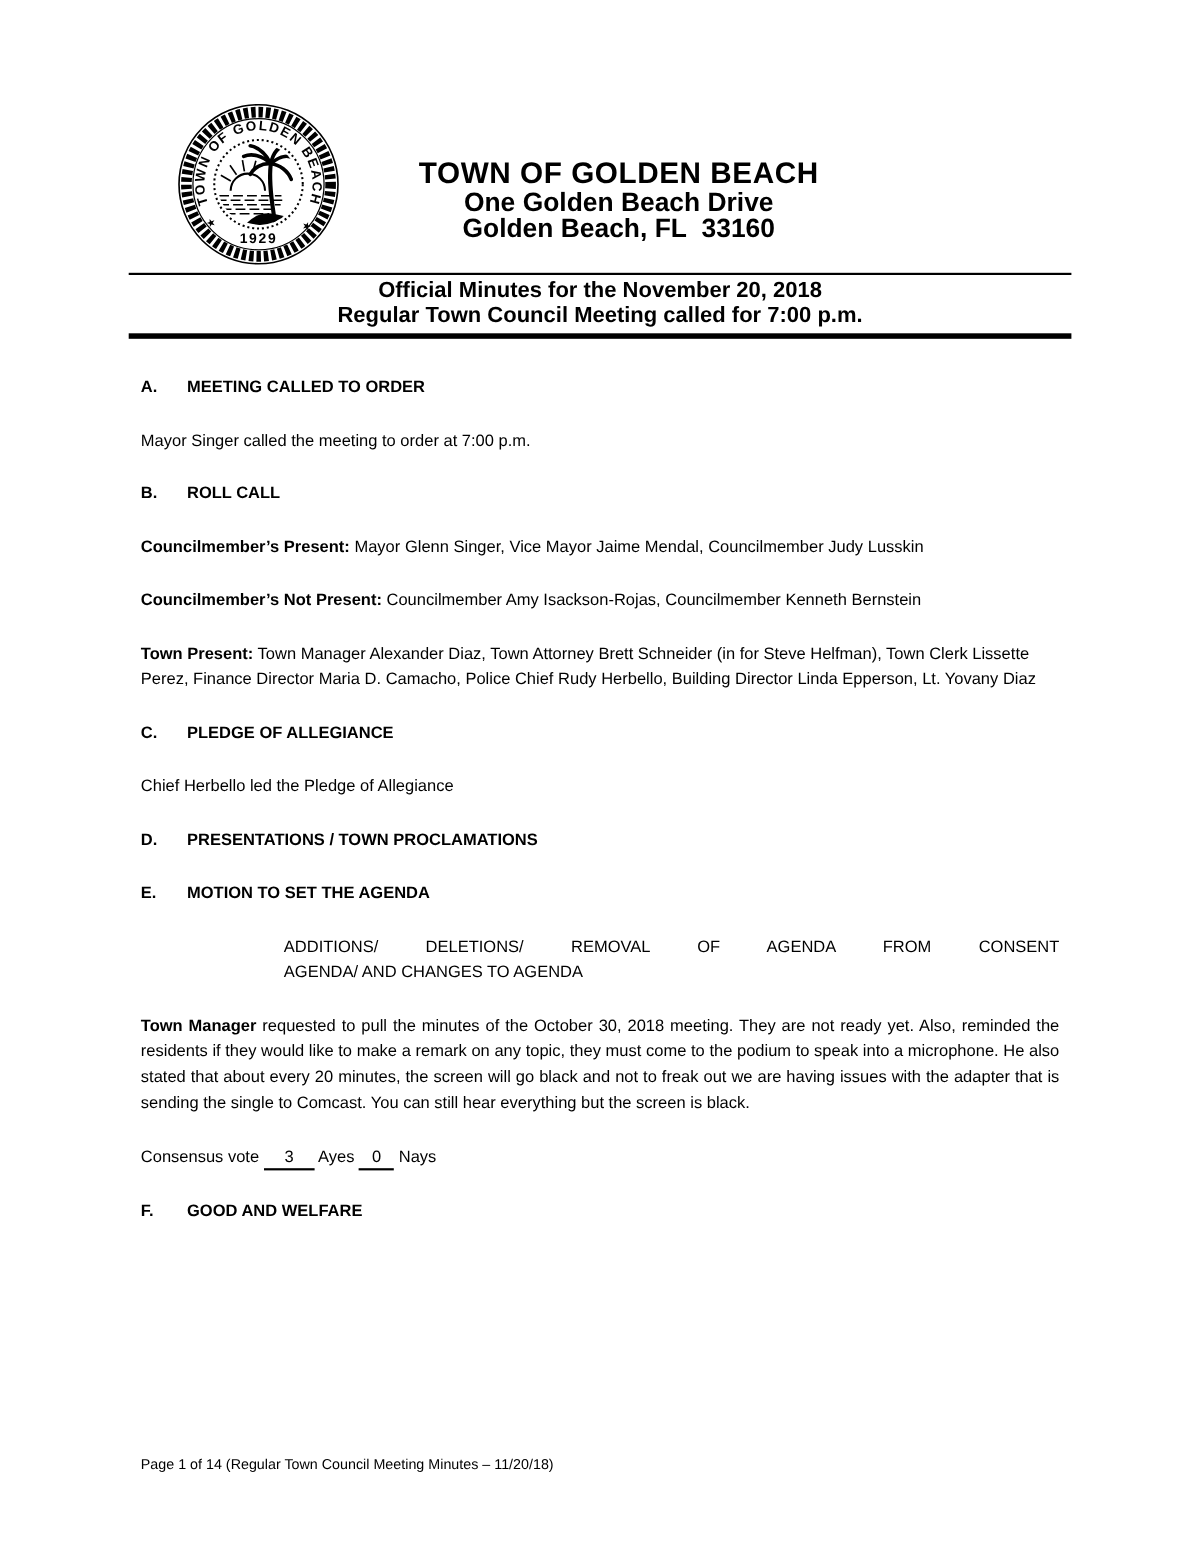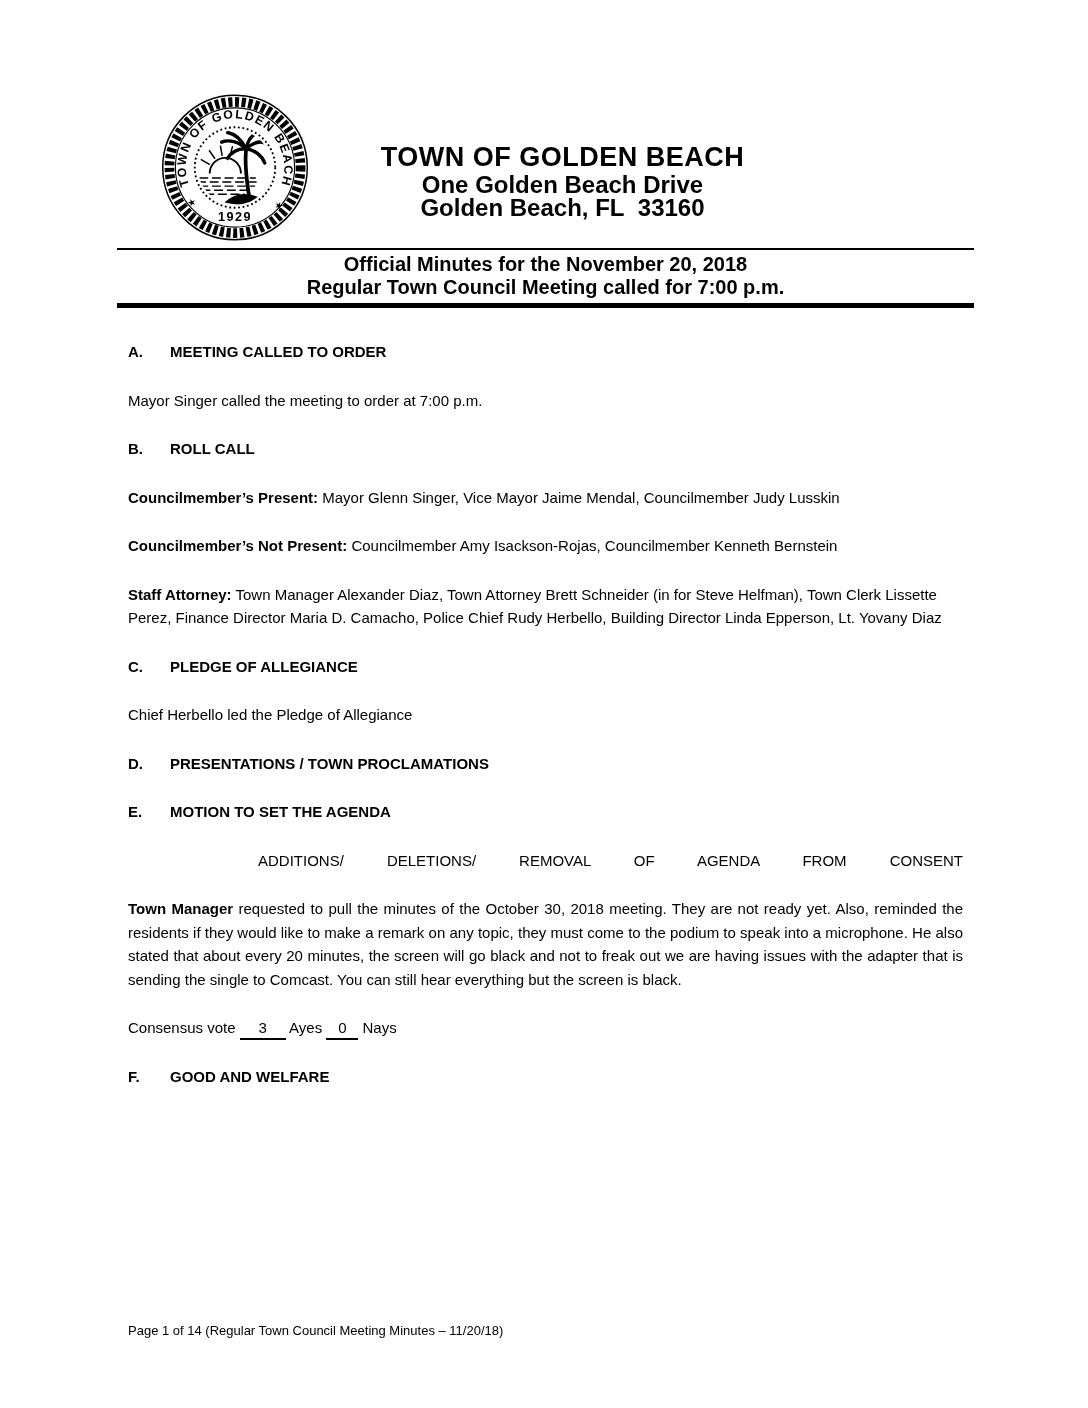--- a/index.html
+++ b/index.html
@@ -131,33 +131,34 @@
     <p class="block heading"><span class="hletter">A.</span><span>MEETING CALLED TO ORDER</span></p>
 
     <p class="block">Mayor Singer called the meeting to order at 7:00 p.m.</p>
 
     <p class="block heading"><span class="hletter">B.</span><span>ROLL CALL</span></p>
 
     <p class="block"><span class="lead">Councilmember’s Present:</span><span> Mayor Glenn Singer, Vice Mayor Jaime Mendal, Councilmember Judy Lusskin</span></p>
 
     <p class="block"><span class="lead">Councilmember’s Not Present:</span><span> Councilmember Amy Isackson-Rojas, Councilmember Kenneth Bernstein</span></p>
 
-    <p class="block"><span class="lead">Staff Attorney:</span><span> Town Manager Alexander Diaz, Town Attorney Brett Schneider (in for Steve Helfman), Town Clerk Lissette Perez, Finance Director Maria D. Camacho, Police Chief Rudy Herbello, Building Director Linda Epperson, Lt. Yovany Diaz</span></p>
+    <p class="block"><span class="lead">Town Present:</span><span> Town Manager Alexander Diaz, Town Attorney Brett Schneider (in for Steve Helfman), Town Clerk Lissette Perez, Finance Director Maria D. Camacho, Police Chief Rudy Herbello, Building Director Linda Epperson, Lt. Yovany Diaz</span></p>
 
     <p class="block heading"><span class="hletter">C.</span><span>PLEDGE OF ALLEGIANCE</span></p>
 
     <p class="block">Chief Herbello led the Pledge of Allegiance</p>
 
     <p class="block heading"><span class="hletter">D.</span><span>PRESENTATIONS / TOWN PROCLAMATIONS</span></p>
 
 
     <p class="block heading"><span class="hletter">E.</span><span>MOTION TO SET THE AGENDA</span></p>
 
     <div class="block indent">
       <div class="jfull">ADDITIONS/ DELETIONS/ REMOVAL OF AGENDA FROM CONSENT</div>
+      <div>AGENDA/ AND CHANGES TO AGENDA</div>
     </div>
 
     <p class="block justify"><span class="lead">Town Manager</span><span> requested to pull the minutes of the October 30, 2018 meeting. They are not ready yet. Also, reminded the residents if they would like to make a remark on any topic, they must come to the podium to speak into a microphone. He also stated that about every 20 minutes, the screen will go black and not to freak out we are having issues with the adapter that is sending the single to Comcast. You can still hear everything but the screen is black.</span></p>
 
     <p class="block"><span>Consensus vote</span> <span class="blank blank-ayes">3</span> <span>Ayes</span> <span class="blank blank-nays">0</span> <span>Nays</span></p>
 
     <p class="block heading"><span class="hletter">F.</span><span>GOOD AND WELFARE</span></p>
 
   </div>
 </div>

